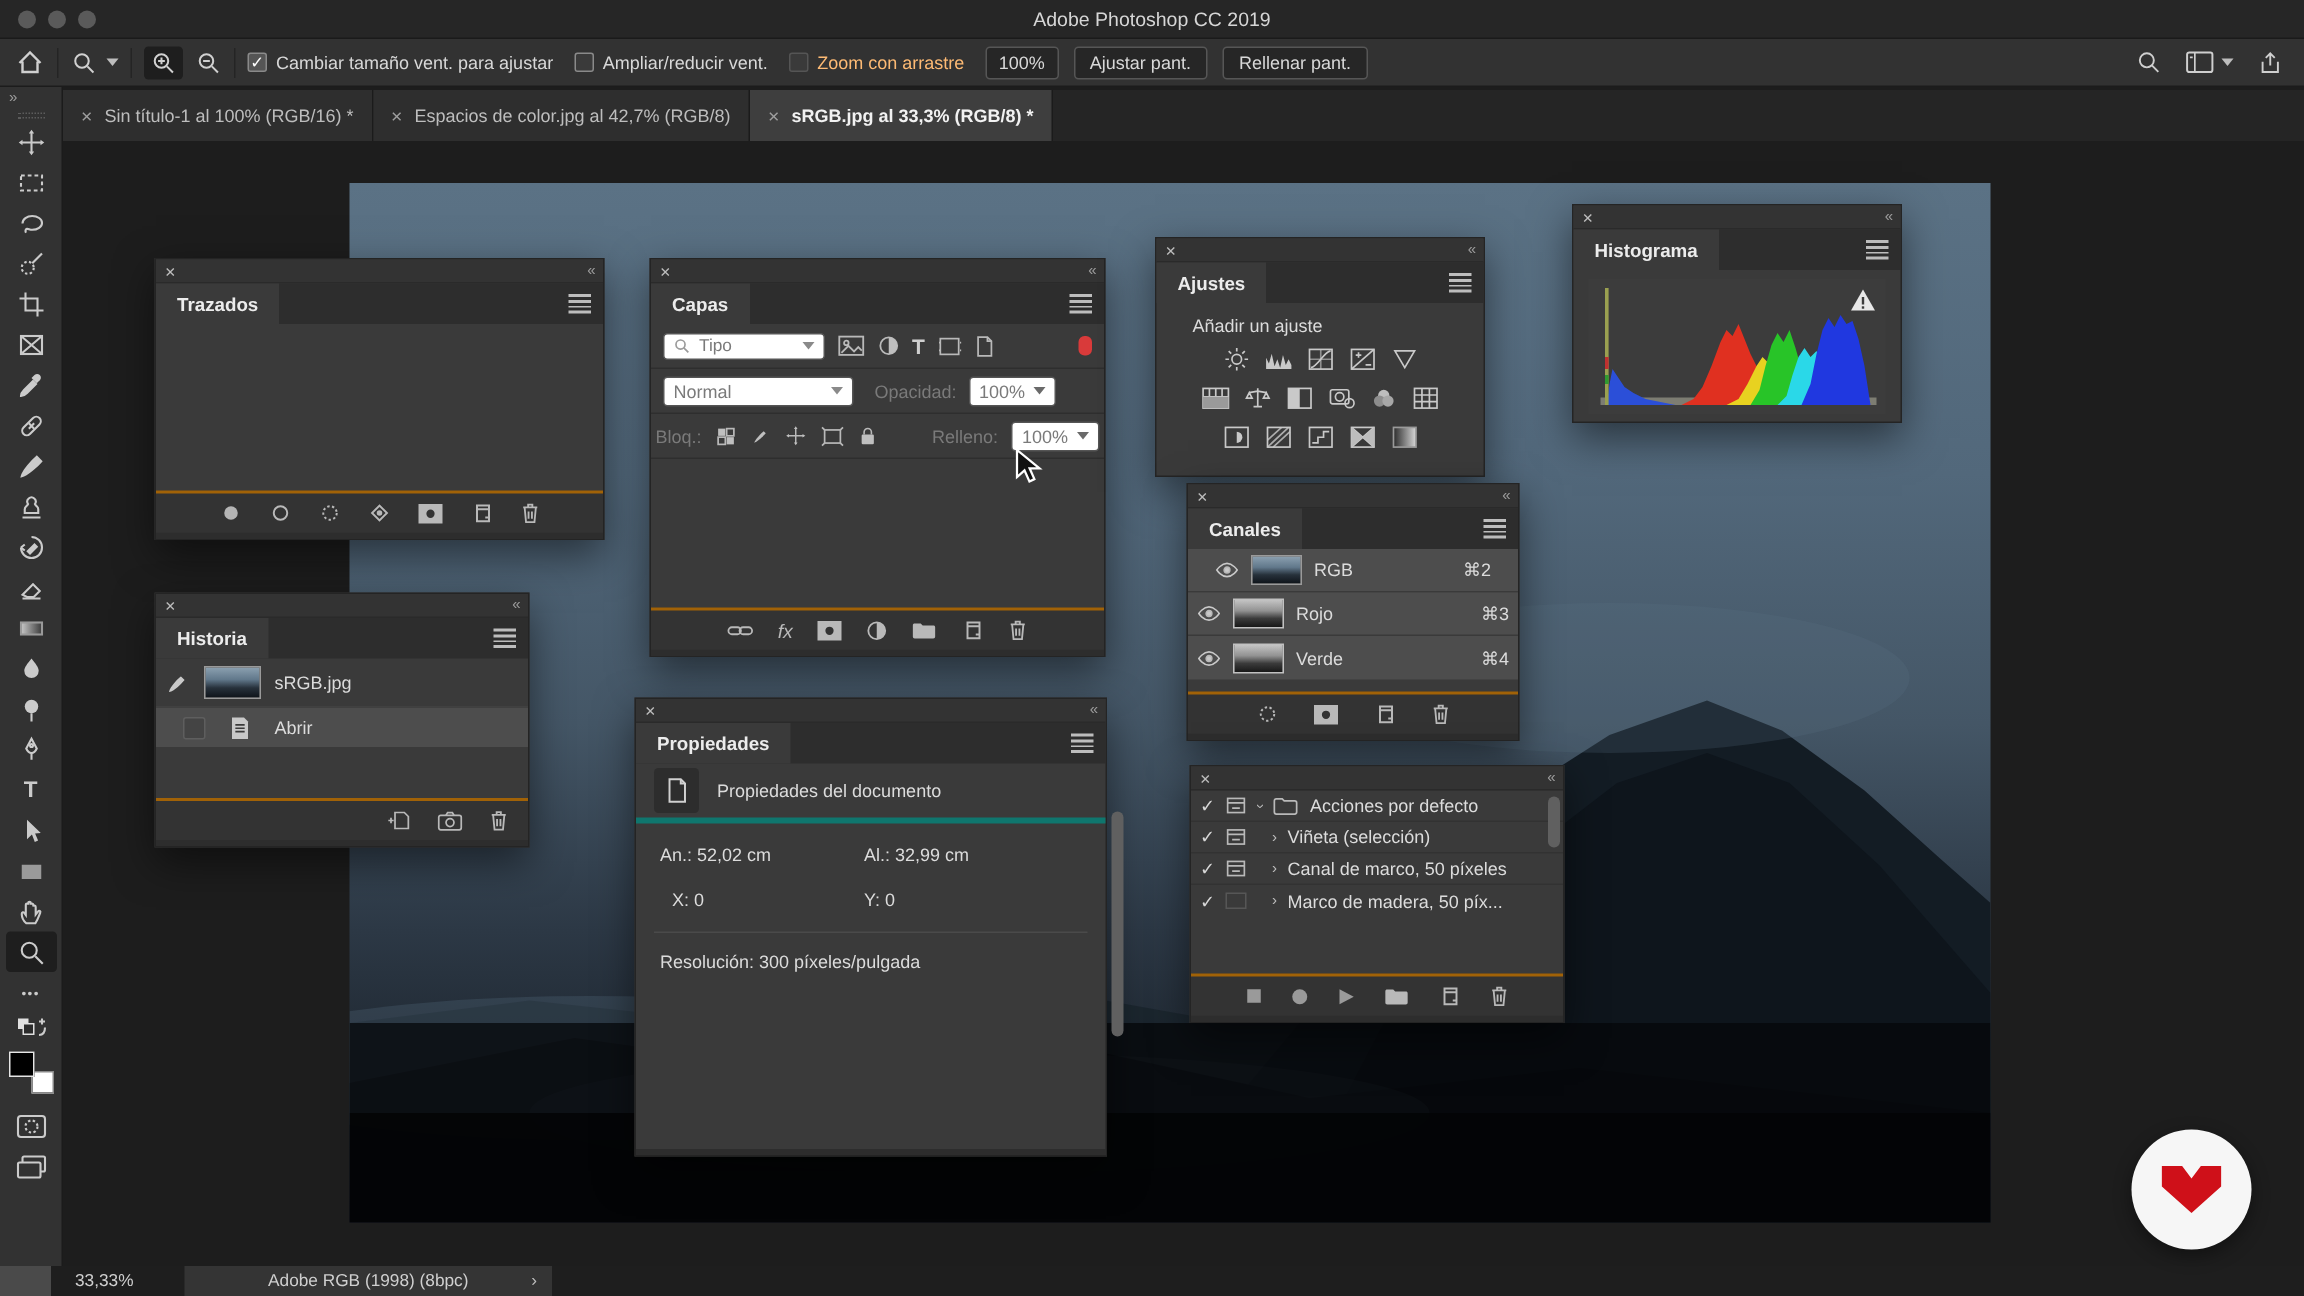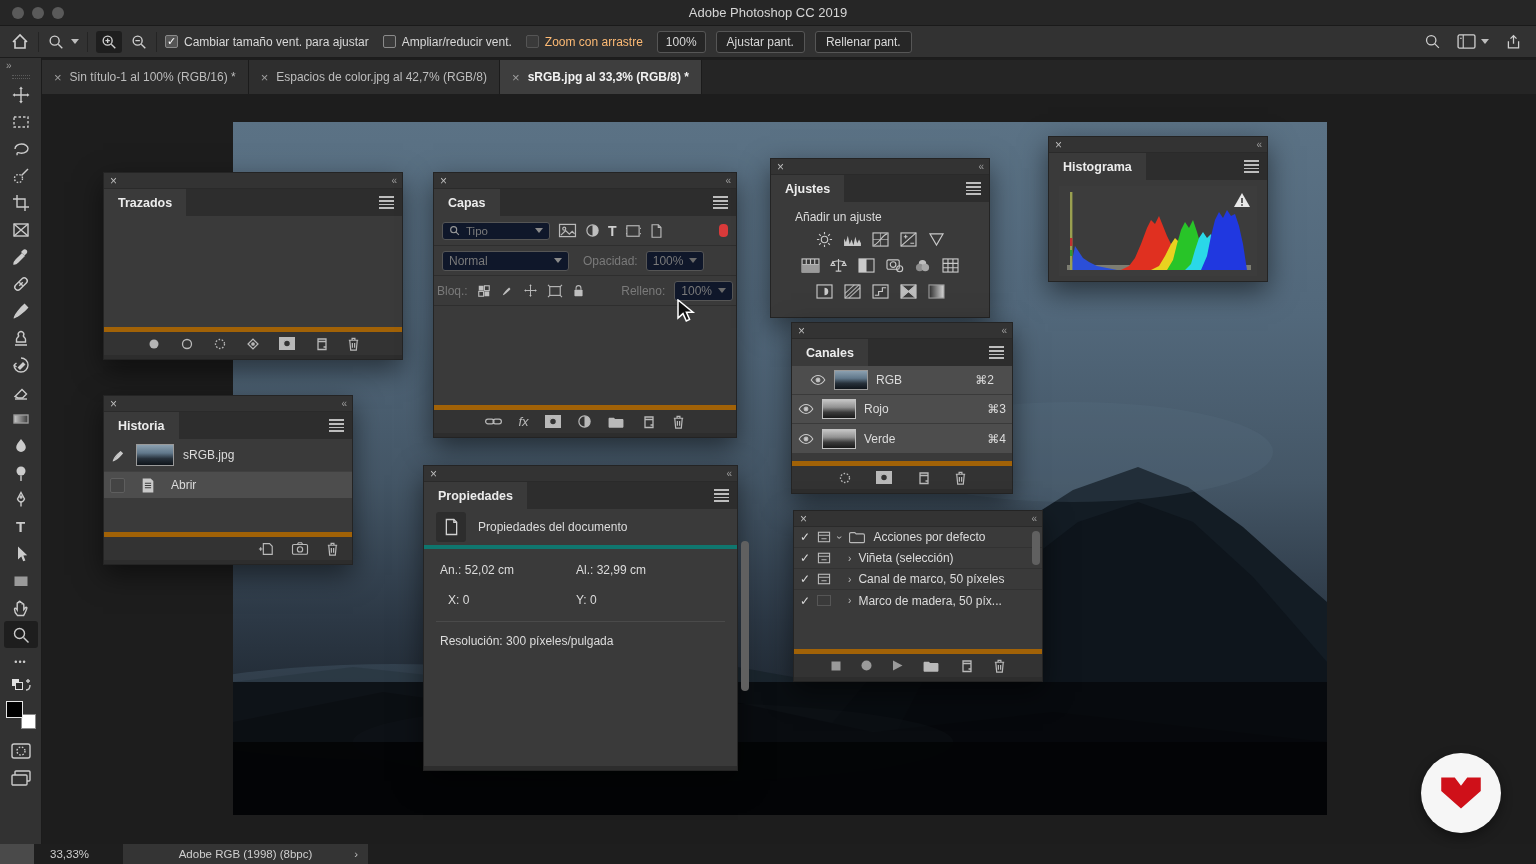--- a/index.html
+++ b/index.html
@@ -64,30 +64,30 @@
     padding:0 6px; border-bottom:1px solid #2a2a2a; }
   .pchrome .x { color:#bdbdbd; font-size:12px; line-height:1; }
   .pchrome .col { color:#9c9c9c; font-size:10px; letter-spacing:-1px; }
   .ptabs { height:27px; background:#2d2d2d; display:flex; align-items:stretch; }
   .ptab { background:#3a3a3a; display:flex; align-items:center; padding:0 14px; color:#ececec;
     font-weight:bold; font-size:12.5px; }
   .pmenu { margin-left:auto; align-self:center; margin-right:8px; width:15px; display:flex;
     flex-direction:column; gap:2px; }
   .pmenu i { display:block; height:1.6px; background:#bdbdbd; }
   .pfooter { position:absolute; left:0; right:0; bottom:4px; height:28px; background:#333;
-    border-top:5px solid #a16207; display:flex; align-items:center; justify-content:flex-end;
+    border-top:2px solid #a16207; display:flex; align-items:center; justify-content:flex-end;
     gap:14px; padding:0 12px; }
   .pfooter svg, .prow svg { stroke:#b9b9b9; fill:none; stroke-width:1.3; }
   .pstrip { position:absolute; left:0; right:0; bottom:0; height:4px; background:#2d2d2d; }
   .prow { display:flex; align-items:center; }
   .sel-row { background:#4d4d4d; }
   .thumb { width:38px; height:22px; border:1px solid #9a9a9a; flex:none;
     background:linear-gradient(180deg,#8ba0b0 0%,#61788b 40%,#27313b 68%,#0f141a 100%); }
   .thumb.gray { filter:saturate(0) brightness(1.25); }
-  .dd { background:#0f172a; border:1px solid #555; border-radius:3px; display:flex; align-items:center;
+  .dd { background:#ffffff; border:1px solid #555; border-radius:3px; display:flex; align-items:center;
     padding:2px 6px; gap:6px; }
   .disabledtx { color:#7a7a7a; }
   .scrollthumb { position:absolute; width:8px; background:#606060; border-radius:4px; }
 
   .aj-ic { width:24px; height:18px; display:flex; align-items:center; justify-content:center; }
   .aj-ic svg { stroke:#c9c9c9; fill:none; stroke-width:1.2; }
 
   
   .statusbar { position:absolute; left:0; bottom:0; width:100%; height:20px; background:#1e1e1e;
     display:flex; align-items:center; color:#cfcfcf; font-size:11.5px; }
@@ -422,21 +422,21 @@
           <i></i>
         </div>
     </div>
     <div class="prow" style="height:32px; gap:9px; padding:0 6px;">
       <svg width="17" height="17" viewBox="0 0 20 20" style="stroke:#c9c9c9">
           <path d="M4 16c.8-3 6-8.5 8.5-10.5l2 2C12.5 10 7 15.2 4 16z" fill="#c9c9c9"></path>
         </svg>
       <div class="thumb"></div>
       <span>sRGB.jpg</span>
     </div>
-    <div class="prow sel-row" style="height:27px; gap:15px; padding:0 6px; border-top:1px solid #404040;">
+    <div class="prow sel-row" style="height:27px; gap:15px; padding:0 18px; border-top:1px solid #404040;">
       <span style="width:15px;height:15px;border:1px solid #5e5e5e;background:#444;border-radius:2px"></span>
       <svg width="16" height="17" viewBox="0 0 18 19">
           <path d="M3 1.5h9l3 3v13H3z" fill="#c9c9c9" stroke="none"></path>
           <path d="M5.5 7h7 M5.5 9.5h7 M5.5 12h7" stroke="#3a3a3a" stroke-width="1.2"></path>
         </svg>
       <span>Abrir</span>
     </div>
     <div class="pfooter" style="gap:16px">
       <svg width="18" height="16" viewBox="0 0 20 18">
           <path d="M7 3h7l3 3v9H7z"></path>

